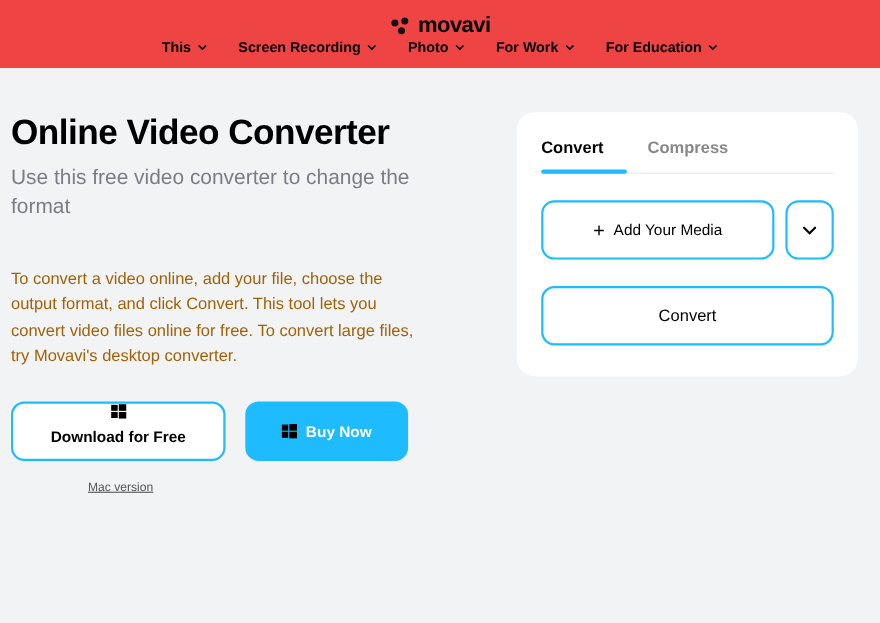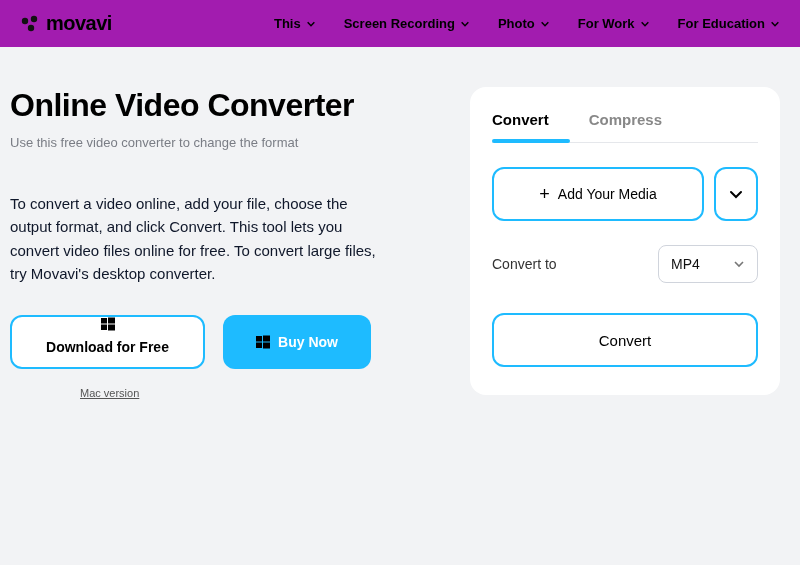--- a/index.html
+++ b/index.html
@@ -1,30 +1,30 @@
 <!DOCTYPE html>
 <html><head>
   <meta charset="utf-8">
   <style>
     * { margin: 0; padding: 0; box-sizing: border-box; }
     body { font-family: -apple-system, BlinkMacSystemFont, "Segoe UI", Arial, sans-serif; background: #fff; width: 800px; height: 566px; overflow: hidden; }
     
-    .header { display: flex; align-items: center; justify-content: space-between; padding: 12px 20px; background: #a21caf; }
+    .header { display: flex; align-items: center; justify-content: space-between; padding: 12px 20px; background: #ef4444; flex-direction: column; }
     .logo { display: flex; align-items: center; gap: 6px; }
     .logo-icon { width: 20px; height: 20px; }
     .logo-text { font-size: 20px; font-weight: 700; letter-spacing: -0.5px; }
     .nav { display: flex; gap: 28px; }
     .nav-item { display: flex; align-items: center; gap: 5px; font-size: 13px; font-weight: 600; cursor: pointer; }
     .nav-item svg { width: 10px; height: 10px; }
     
     .main { display: flex; padding: 40px 20px 20px 10px; background: #f2f3f5; min-height: calc(566px - 48px); gap: 34px; }
     .left { flex: 1; padding-right: 10px; }
     .page-title { font-size: 32px; font-weight: 800; letter-spacing: -0.5px; margin-bottom: 10px; color: #000; }
-    .subtitle { font-size: 13px; color: #7a7d85; margin-bottom: 40px; line-height: 1.4; }
-    .description { font-size: 15px; color: #0f172a; line-height: 1.55; margin-bottom: 30px; max-width: 380px; }
+    .subtitle { font-size: 19px; color: #7a7d85; margin-bottom: 40px; line-height: 1.4; }
+    .description { font-size: 15px; color: #a16207; line-height: 1.55; margin-bottom: 30px; max-width: 380px; }
     
     .button-row { display: flex; gap: 18px; margin-bottom: 14px; }
     .btn { display: flex; align-items: center; justify-content: center; gap: 8px; height: 54px; border-radius: 12px; font-size: 14px; font-weight: 600; cursor: pointer; }
     .btn-download { width: 195px; border: 2px solid #1ebbff; background: #fff; color: #000; text-align: left; padding: 0 14px; justify-content: flex-start; flex-direction: column; }
     .btn-download .btn-text { line-height: 1.2; }
     .btn-buy { width: 148px; background: #1ebbff; border: none; color: #fff; }
     .win-icon { width: 14px; height: 14px; flex-shrink: 0; }
     
     .mac-link { font-size: 11px; color: #555; text-decoration: underline; margin-left: 70px; cursor: pointer; }
     
@@ -137,24 +137,15 @@
       <button class="add-media">
         <span class="plus-icon">+</span>
         <span>Add Your Media</span>
       </button>
       <button class="chevron-btn">
         <svg viewBox="0 0 14 14">
             <path d="M2 5l5 5 5-5" stroke="#000" stroke-width="2" fill="none" stroke-linecap="round"></path>
           </svg>
       </button>
     </div>
-    <div class="convert-row">
-      <span class="convert-label">Convert to</span>
-      <div class="format-select">
-        <span>MP4</span>
-        <svg viewBox="0 0 12 12">
-            <path d="M2 4l4 4 4-4" stroke="#777" stroke-width="1.6" fill="none"></path>
-          </svg>
-      </div>
-    </div>
     <button class="convert-btn">Convert</button>
   </div>
 </main>
 
 </body></html>

